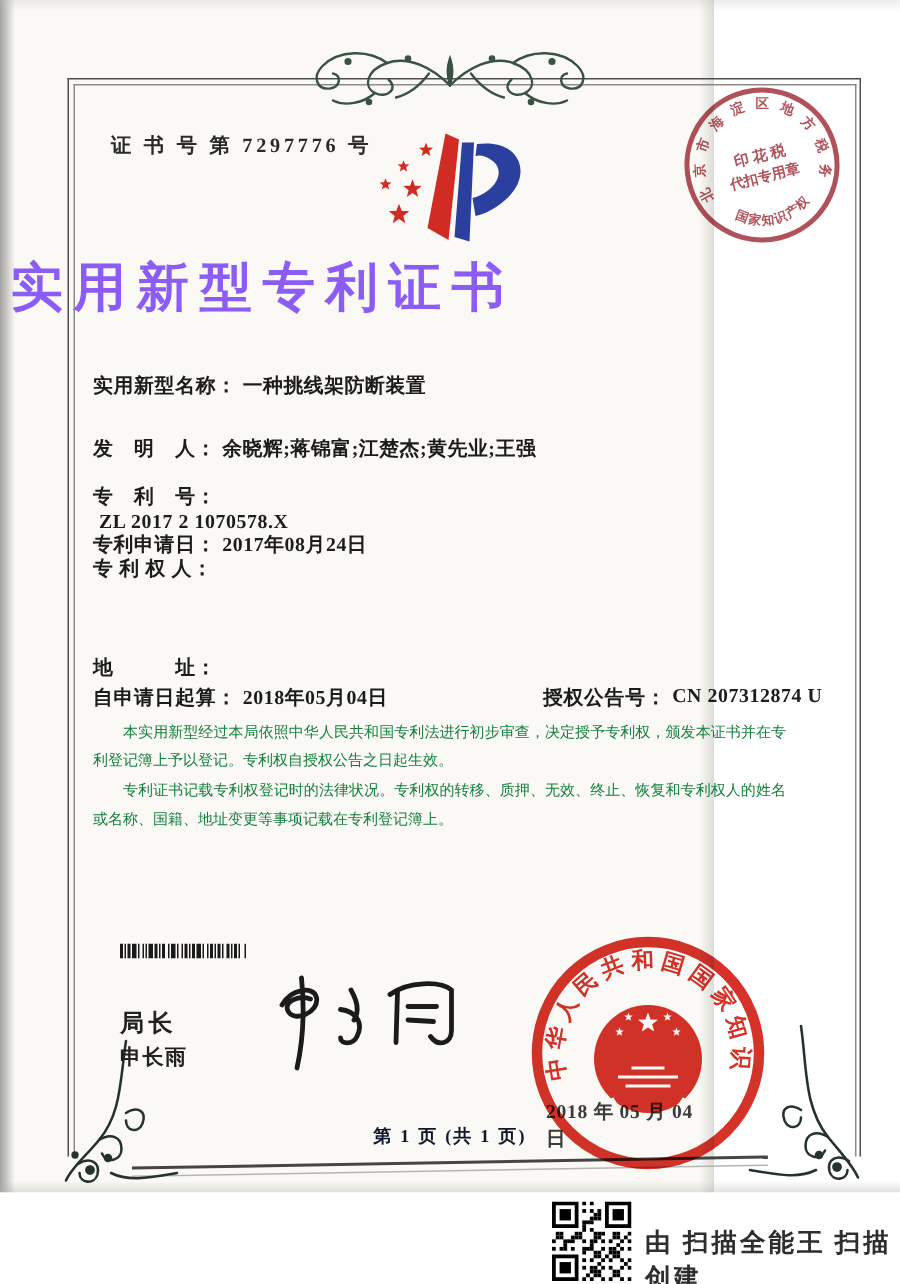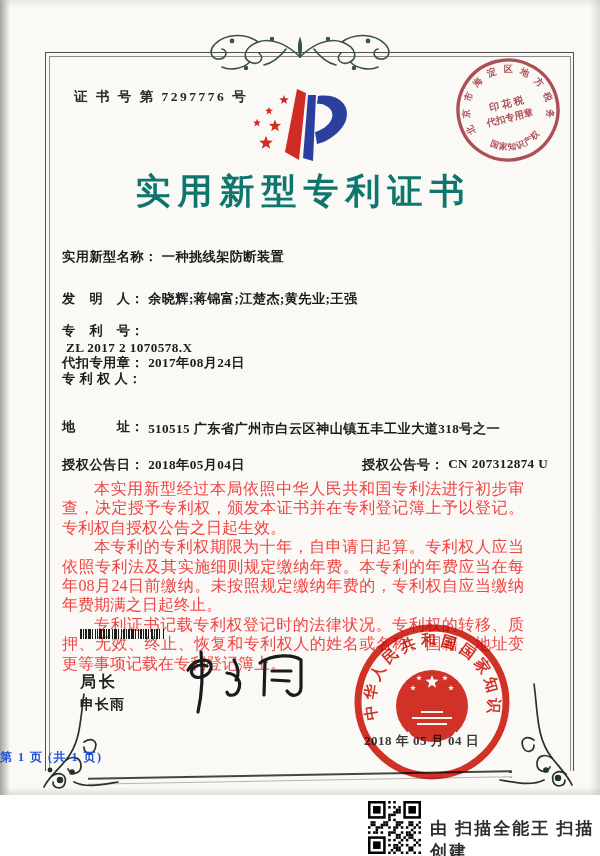--- a/index.html
+++ b/index.html
@@ -1,77 +1,77 @@
 <!DOCTYPE html>
 <html><head>
 <meta charset="utf-8">
 <style>
   html,body{margin:0;padding:0;}
   body{width:600px;height:856px;position:relative;overflow:hidden;
        font-family:"Liberation Serif","DejaVu Serif",serif;background:#ffffff;}
   .abs{position:absolute;}
 
   
-  #photo{left:0;top:0;width:600px;height:795px;background:#faf9f6;}
+  #photo{left:0;top:0;width:476px;height:795px;background:#faf9f6;}
   #photo .edge-left{left:0;top:0;width:10px;height:795px;
      background:linear-gradient(90deg,rgba(90,90,88,.55),rgba(250,249,246,0));}
   #photo .edge-right{right:0;top:0;width:10px;height:795px;
      background:linear-gradient(270deg,rgba(150,150,148,.30),rgba(250,249,246,0));}
   #photo .edge-top{left:0;top:0;width:600px;height:8px;
      background:linear-gradient(180deg,rgba(190,190,188,.28),rgba(250,249,246,0));}
   #photo .edge-bottom{left:0;top:787px;width:600px;height:8px;
      background:linear-gradient(0deg,rgba(170,170,168,.35),rgba(250,249,246,0));}
 
   
   #frame{left:45px;top:52px;width:527px;height:718px;
      border:1.6px solid #4e4e4c;border-bottom:none;}
   #frame::after{content:"";position:absolute;left:2.5px;right:2.5px;top:2.5px;bottom:0;
      border:1px solid #8b8b89;border-bottom:none;}
   #bottom-line{left:88px;top:774px;width:424px;height:4px;transform:rotate(-1deg);
      border-top:2px solid #454543;border-bottom:1px solid #b5b5b3;background:transparent;}
 
   
   #cert-no{left:74px;top:88px;font-size:13.5px;font-weight:bold;color:#2a2a2a;letter-spacing:2.5px;}
-  #title{left:0;top:168px;width:600px;text-align:center;font-size:35px;font-weight:bold;
-     color:#0f766e;letter-spacing:7px;text-indent:7px;}
+  #title{left:0;top:168px;width:600px;font-size:35px;font-weight:bold;
+     color:#8b5cf6;letter-spacing:7px;text-indent:7px;}
 
   
   #fields{left:62px;top:240px;width:470px;height:236px;font-size:13.2px;color:#1c1c1c;}
   .frow{position:absolute;left:0;display:flex;align-items:flex-start;white-space:nowrap;}
   .flabel{font-weight:bold;letter-spacing:.5px;flex:none;}
   .fvalue{font-weight:600;letter-spacing:.4px;margin-left:4px;}
   .fvalue.wrap{white-space:normal;width:366px;line-height:21px;}
   #row-name{top:8px;} #row-inventor{top:50px;} #row-patentno{top:82px;flex-direction:column;}
-  #row-filing{top:114px;} #row-patentee{top:130px;} #row-address{top:178px;}
+  #row-filing{top:114px;} #row-patentee{top:130px;} #row-address{top:196px;}
   #row-grant{top:216px;width:470px;}
   #grant-no-group{position:absolute;left:300px;top:0;display:flex;}
 
   
-  #paras{left:62px;top:479px;width:462px;font-size:16px;line-height:19.4px;color:#ef4444;text-align:justify;}
+  #paras{left:62px;top:479px;width:462px;font-size:10px;line-height:19.4px;color:#15803d;text-align:justify;}
   #paras p{margin:0;text-indent:2em;font-weight:500;}
 
   
   #barcode{left:80px;top:629px;width:153px;height:10px;}
   #director-title{left:80px;top:672px;font-size:16px;font-weight:bold;color:#222;letter-spacing:3px;}
   #director-name{left:80px;top:696px;font-size:14px;font-weight:bold;color:#222;letter-spacing:1px;}
   #signature{left:172px;top:646px;width:150px;height:72px;}
 
   
   #seal-date{left:364px;top:732px;font-size:13px;font-weight:bold;color:#3a3a3a;letter-spacing:.5px;z-index:1;}
   #big-seal{left:350px;top:620px;width:164px;height:164px;mix-blend-mode:multiply;opacity:.95;z-index:2;}
   #stamp-seal{left:452px;top:54px;width:112px;height:112px;mix-blend-mode:multiply;opacity:.88;
      transform:rotate(-14deg);z-index:2;}
 
   
   #orn-top{left:202px;top:27px;width:196px;height:48px;}
   #orn-bl{left:38px;top:692px;width:82px;height:100px;}
   #orn-br{left:498px;top:682px;width:80px;height:108px;}
 
   
-  #page-info{left:0;top:749px;width:600px;text-align:left;font-size:12px;color:#1d4ed8;letter-spacing:1.5px;font-weight:600;}
+  #page-info{left:0;top:749px;width:600px;text-align:center;font-size:12px;color:#0f172a;letter-spacing:1.5px;font-weight:600;}
 
   
   #scan-strip{left:0;top:795px;width:600px;height:61px;background:#ffffff;}
   #qr{left:368px;top:801px;width:53px;height:53px;}
   #scan-text{left:430px;top:817px;font-size:17px;font-weight:600;color:#2e2e2e;letter-spacing:2px;
      font-family:"Liberation Serif","DejaVu Serif",serif;}
 </style>
 </head>
 <body>
 
@@ -148,43 +148,41 @@
     </div>
     <div class="frow" id="row-name">
       <span class="flabel">实用新型名称：</span>
       <span class="fvalue">一种挑线架防断装置</span>
     </div>
     <div class="frow" id="row-patentno">
       <span class="flabel">专　利　号：</span>
       <span class="fvalue">ZL 2017 2 1070578.X</span>
     </div>
     <div class="frow" id="row-filing">
-      <span class="flabel">代扣专用章：</span>
+      <span class="flabel">专利申请日：</span>
       <span class="fvalue">2017年08月24日</span>
     </div>
     <div class="frow" id="row-patentee">
       <span class="flabel">专 利 权 人：</span>
     </div>
     <div class="frow" id="row-address">
       <span class="flabel">地　　　址：</span>
-      <span class="fvalue wrap">510515 广东省广州市白云区神山镇五丰工业大道318号之一</span>
     </div>
     <div class="frow" id="row-grant">
-      <span class="flabel">授权公告日：</span>
+      <span class="flabel">自申请日起算：</span>
       <span class="fvalue">2018年05月04日</span>
       <span id="grant-no-group">
         <span class="flabel">授权公告号：</span>
         <span class="fvalue">CN 207312874 U</span>
       </span>
     </div>
   </div>
 
   <div id="paras" class="abs">
     <p>本实用新型经过本局依照中华人民共和国专利法进行初步审查，决定授予专利权，颁发本证书并在专利登记簿上予以登记。专利权自授权公告之日起生效。</p>
-    <p>本专利的专利权期限为十年，自申请日起算。专利权人应当依照专利法及其实施细则规定缴纳年费。本专利的年费应当在每年08月24日前缴纳。未按照规定缴纳年费的，专利权自应当缴纳年费期满之日起终止。</p>
     <p>专利证书记载专利权登记时的法律状况。专利权的转移、质押、无效、终止、恢复和专利权人的姓名或名称、国籍、地址变更等事项记载在专利登记簿上。</p>
   </div>
 
   <svg id="barcode" class="abs" viewBox="0 0 153 10" preserveAspectRatio="none">
       <rect x="0" y="0" width="2" height="10" fill="#1a1a1a"></rect>
       <rect x="3" y="0" width="1" height="10" fill="#1a1a1a"></rect>
       <rect x="5" y="0" width="2" height="10" fill="#1a1a1a"></rect>
       <rect x="8" y="0" width="3" height="10" fill="#1a1a1a"></rect>
       <rect x="12" y="0" width="1" height="10" fill="#1a1a1a"></rect>
       <rect x="15" y="0" width="1" height="10" fill="#1a1a1a"></rect>

